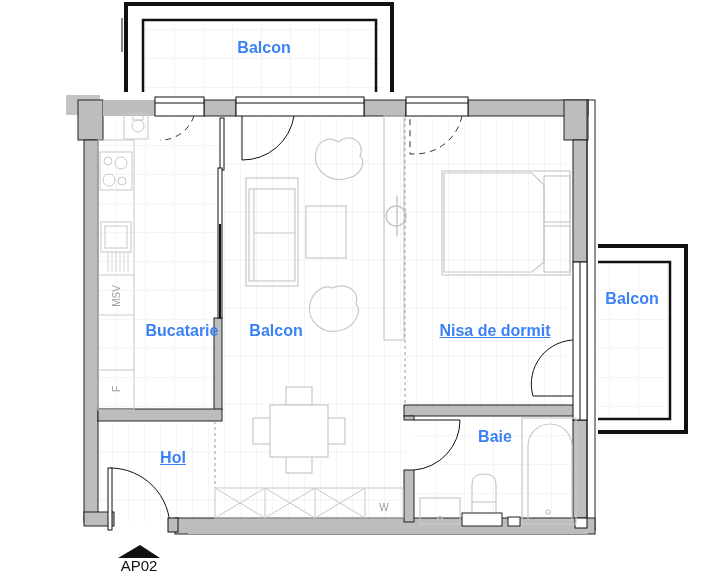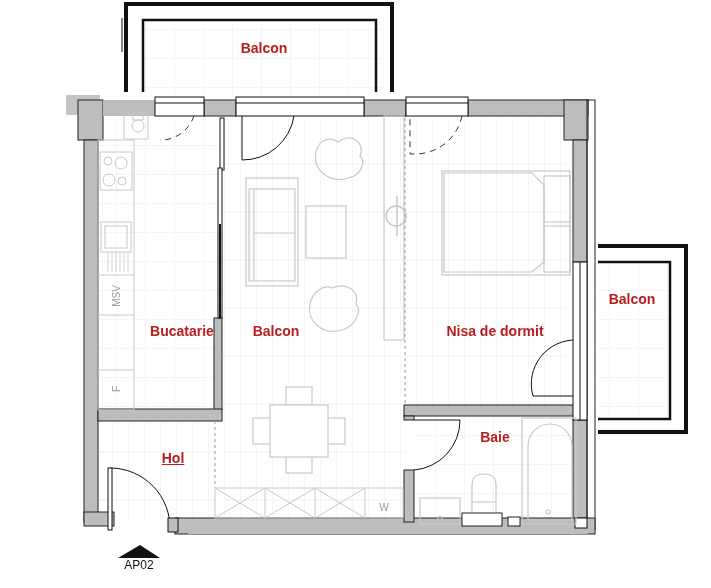--- a/index.html
+++ b/index.html
@@ -1,21 +1,21 @@
 <!DOCTYPE html>
 <html><head>
   <meta charset="utf-8">
   <style>
     html, body { margin: 0; padding: 0; background: #ffffff; }
     body { width: 711px; height: 588px; overflow: hidden; position: relative; font-family: "Liberation Sans", sans-serif; }
     #plan { position: absolute; left: 0; top: 0; width: 711px; height: 588px; }
-    .room-label { position: absolute; font-family: "Liberation Sans", sans-serif; font-weight: bold; font-size: 14px; color: #b91c1c; white-space: nowrap; transform: translate(-50%, -50%); }
+    .room-label { position: absolute; font-family: "Liberation Sans", sans-serif; font-weight: bold; font-size: 16px; color: #3b82f6; white-space: nowrap; transform: translate(-50%, -50%); }
     .small-label { position: absolute; font-family: "Liberation Sans", sans-serif; font-size: 10px; color: #9a9a9a; white-space: nowrap; transform: translate(-50%, -50%); }
     .rot { transform: translate(-50%, -50%) rotate(-90deg); }
-    .entry-label { position: absolute; font-family: "Liberation Sans", sans-serif; font-size: 12px; color: #111; transform: translate(-50%, -50%); }
+    .entry-label { position: absolute; font-family: "Liberation Sans", sans-serif; font-size: 15px; color: #111; transform: translate(-50%, -50%); }
   </style>
 </head>
 <body>
 
 <svg id="plan" viewBox="0 0 711 588" xmlns="http://www.w3.org/2000/svg">
   <defs>
     <pattern id="planks" width="16" height="48" patternUnits="userSpaceOnUse">
       <rect width="16" height="48" fill="#ffffff"></rect>
       <line x1="0" y1="0" x2="0" y2="48" stroke="#ececec" stroke-width="1"></line>
       <line x1="0" y1="20" x2="16" y2="20" stroke="#f2f2f2" stroke-width="1"></line>
@@ -196,21 +196,21 @@
     <rect x="508" y="517" width="12" height="9"></rect>
   </g>
 
   <path d="M118 558 L140 545 L160 558 Z" fill="#111"></path>
 </svg>
 
 <div class="room-label" style="left:264px; top:48px;">Balcon</div>
 <div class="room-label" style="left:632px; top:299px;">Balcon</div>
 <div class="room-label" style="left:172px; top:331px;padding-left:20px;">Bucatarie</div>
 <div class="room-label" style="left:276px; top:331px;">Balcon</div>
-<div class="room-label" style="left:495px; top:331px;">Nisa de dormit</div>
+<div class="room-label" style="left:495px; top:331px;text-decoration:underline;">Nisa de dormit</div>
 <div class="room-label" style="left:173px; top:458px;text-decoration:underline;">Hol</div>
 <div class="room-label" style="left:495px; top:437px;">Baie</div>
 
 <div class="small-label rot" style="left:116px; top:296px;">MSV</div>
 <div class="small-label rot" style="left:116px; top:389px;">F</div>
 <div class="small-label" style="left:384px; top:507px;">W</div>
 
 <div class="entry-label" style="left:139px; top:565px;">AP02</div>
 
 </body></html>

